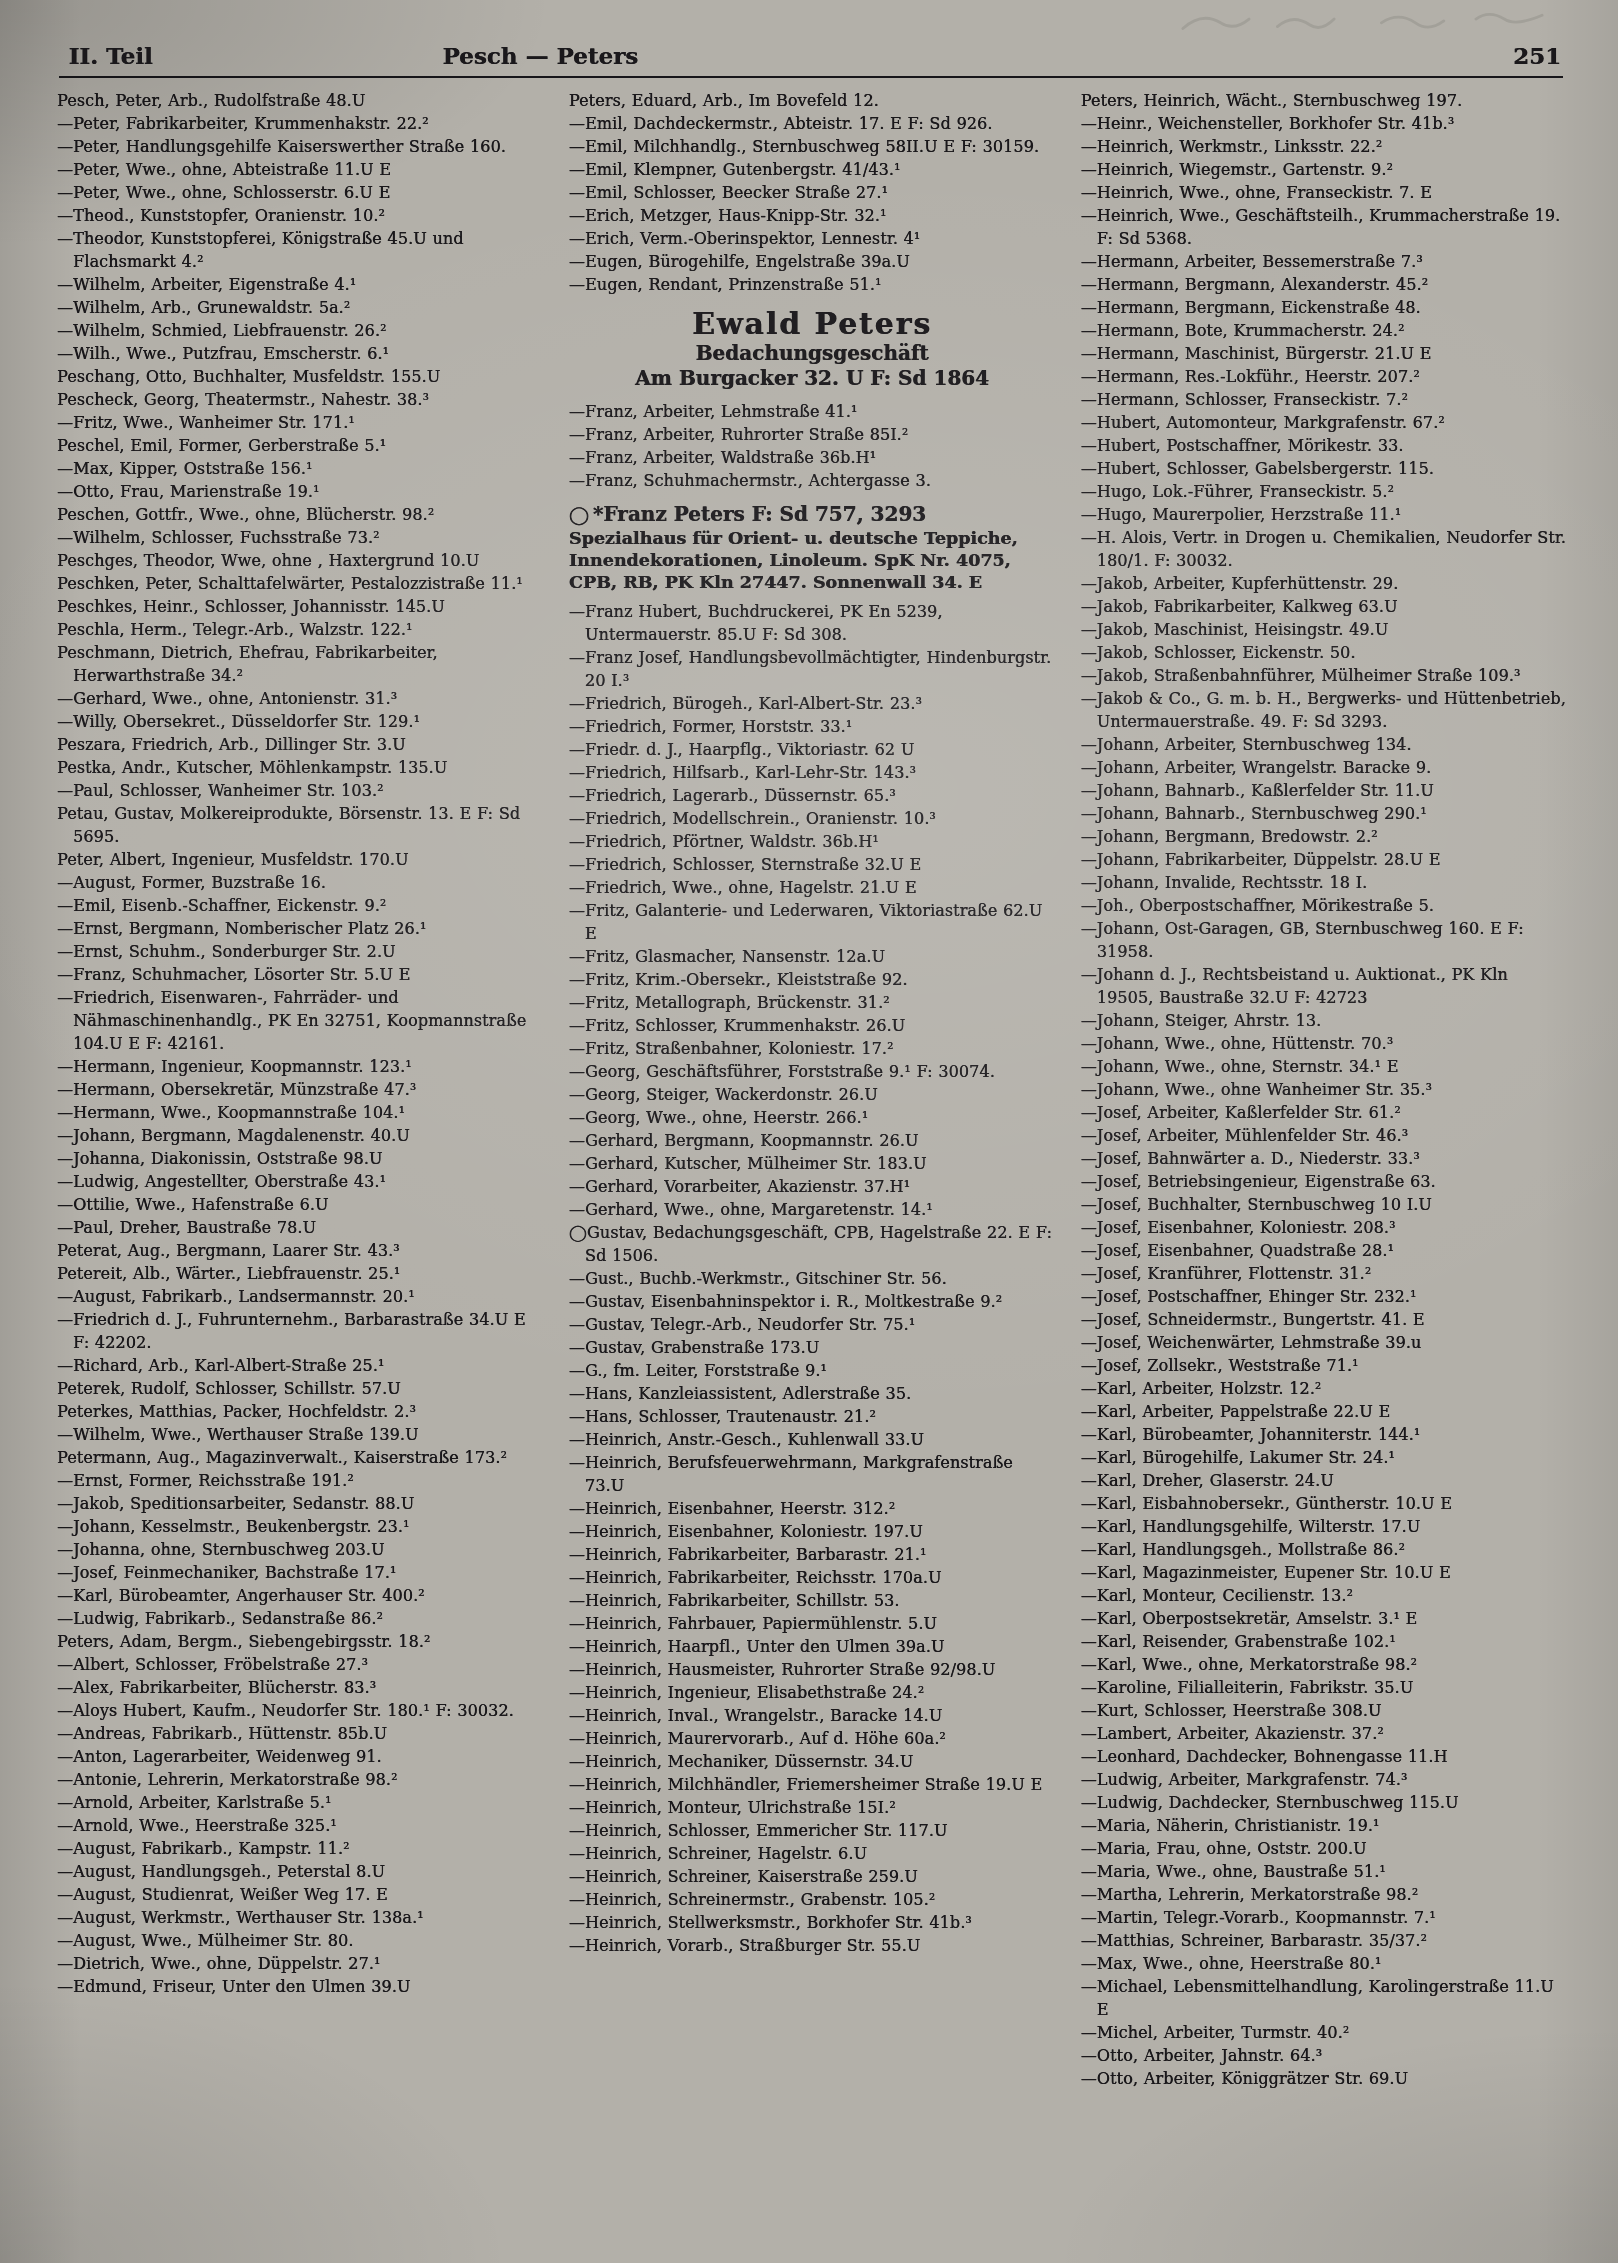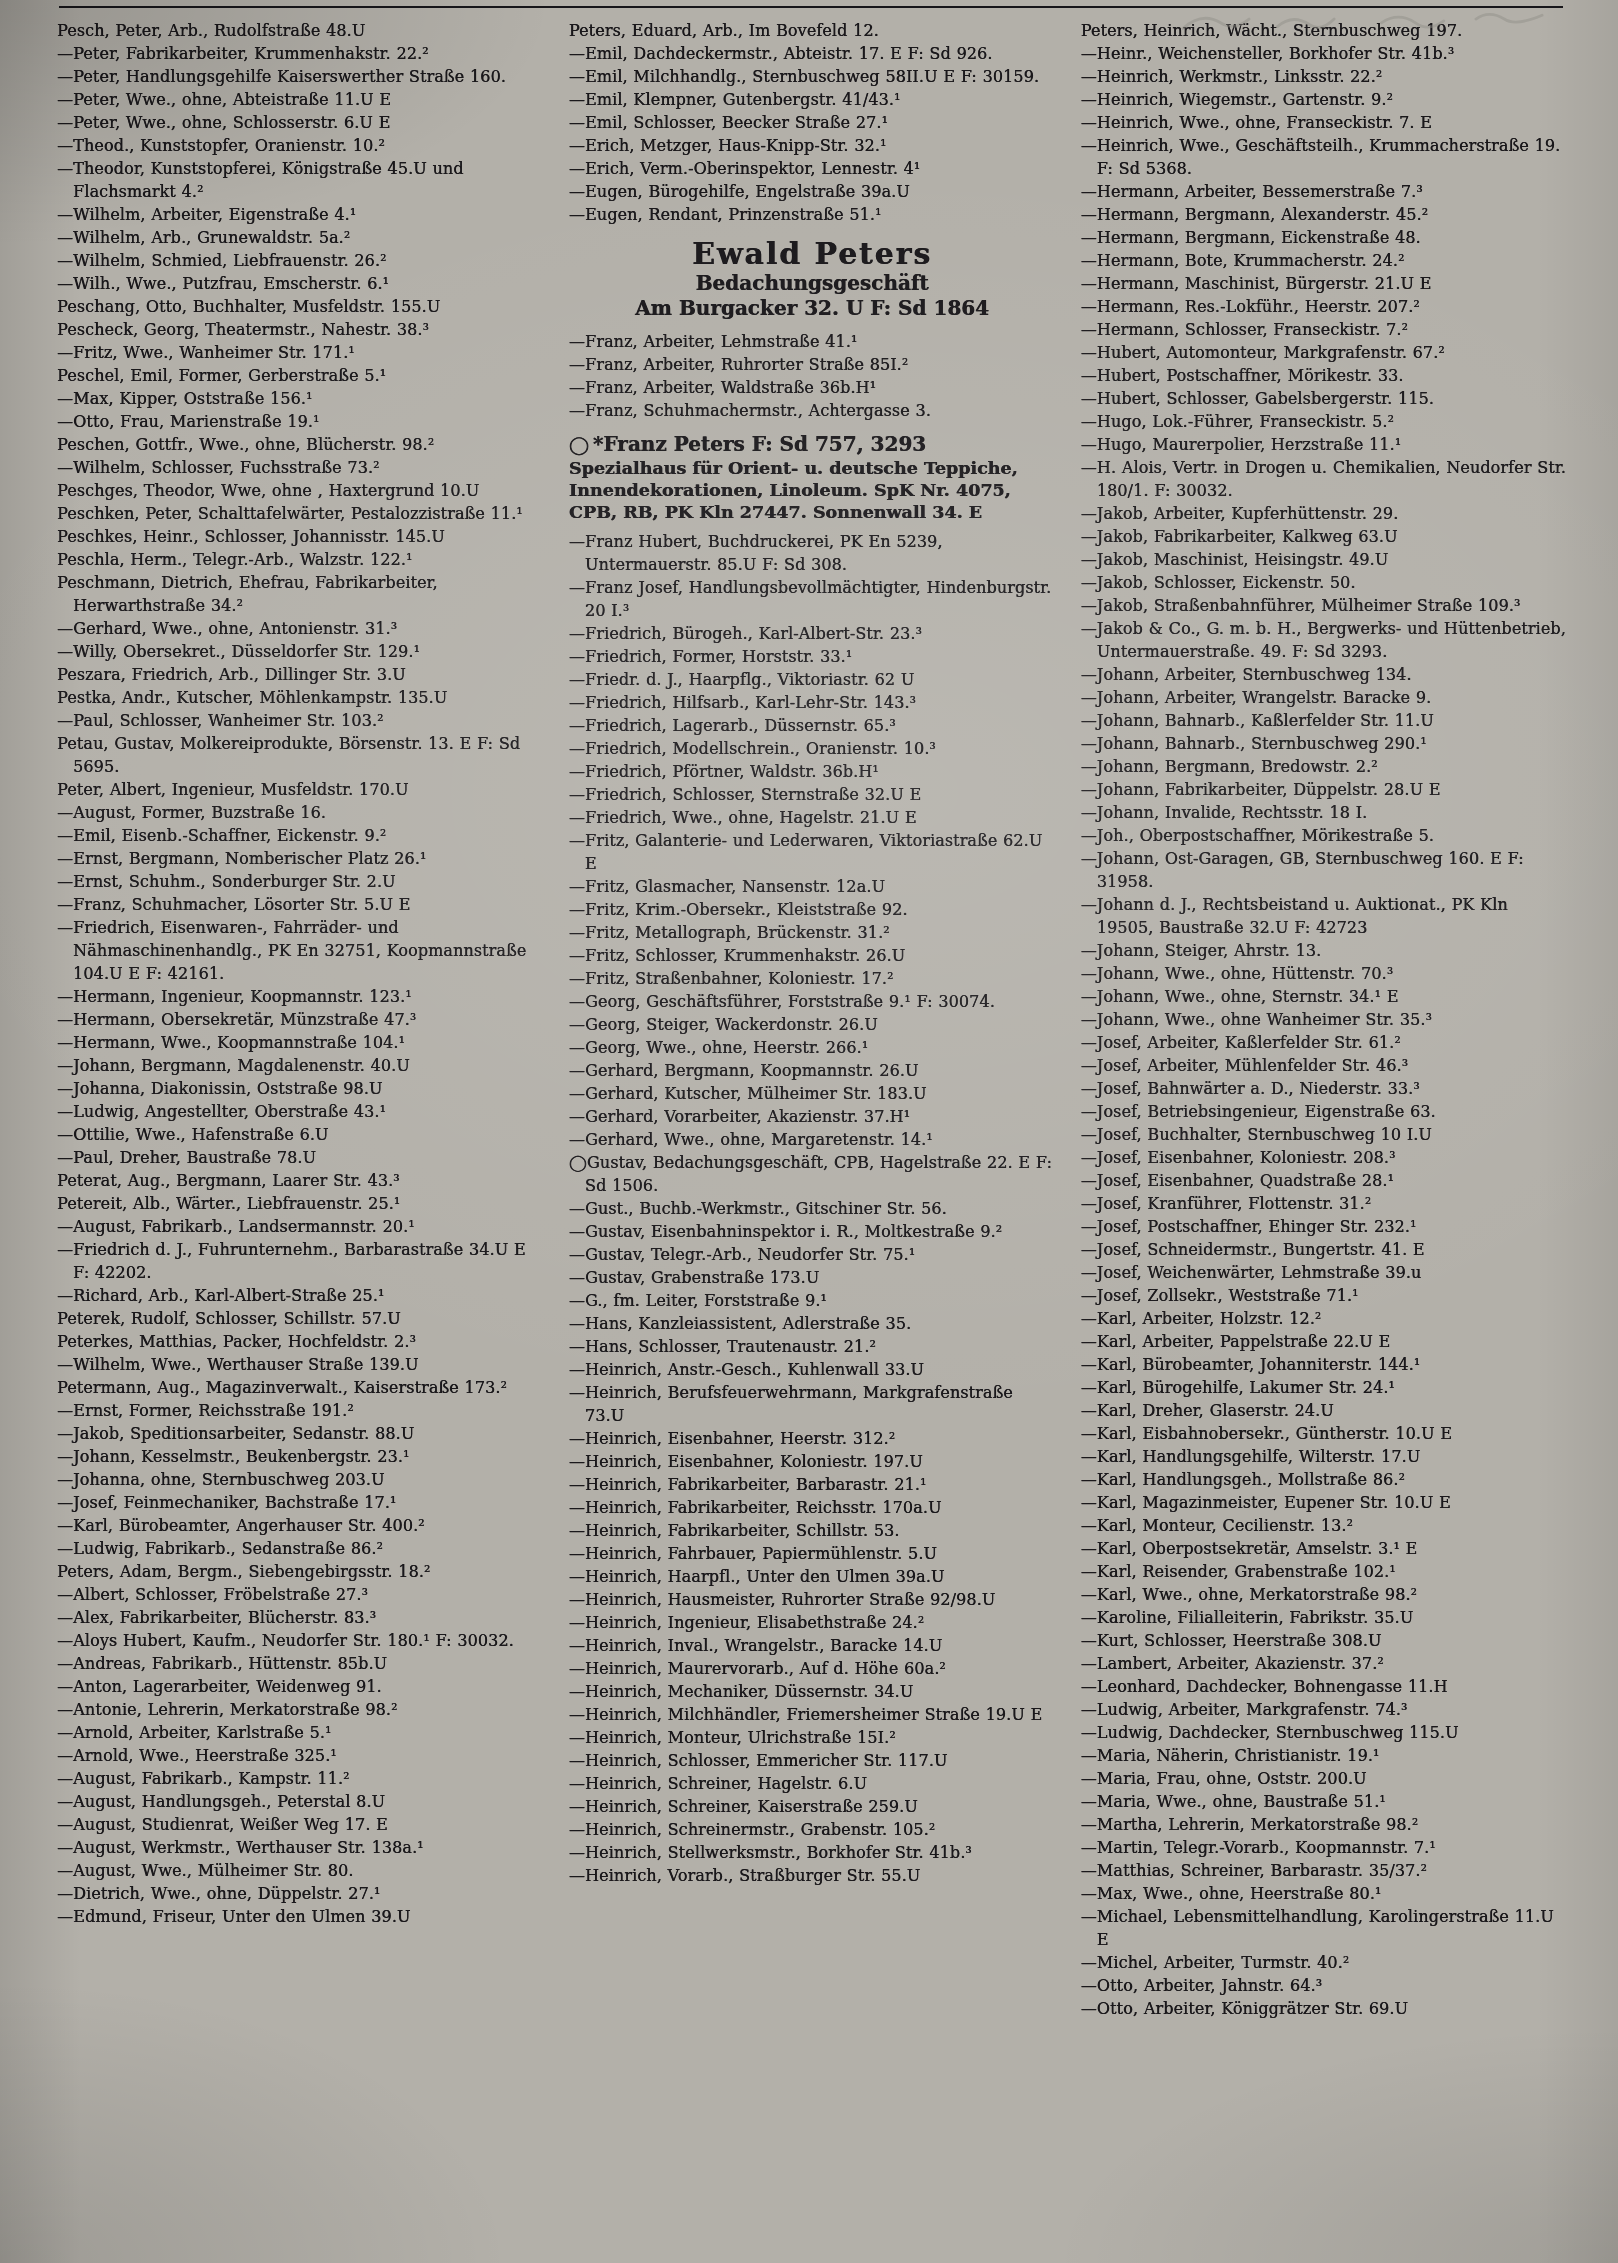--- a/index.html
+++ b/index.html
@@ -57,20 +57,25 @@
 </style>
 </head>
 <body>
 
 <div class="page">
 
   <svg class="pencil" width="397" height="57" viewBox="0 0 420 60">
     <path d="M20 30 q 20 -18 40 -6 q 14 9 30 -4 M120 28 q 16 -14 34 -2 q 12 8 26 -6 M230 24 q 18 -12 36 0 q 14 10 30 -2 M330 20 q 14 -10 30 0 q 12 8 40 -4" fill="none" stroke="#8f8d86" stroke-width="3" stroke-linecap="round"></path>
   </svg>
 
+  <div class="header">
+    <span class="h-left">II. Teil</span>
+    <span class="h-center">Pesch — Peters</span>
+    <span class="h-right">251</span>
+  </div>
   <div class="rule"></div>
 
   <div class="columns">
 
     <div class="col">
         <div class="entry">Pesch, Peter, Arb., Rudolfstraße 48.U</div>
         <div class="entry">—Peter, Fabrikarbeiter, Krummenhakstr. 22.²</div>
         <div class="entry">—Peter, Handlungsgehilfe Kaiserswerther Straße 160.</div>
         <div class="entry">—Peter, Wwe., ohne, Abteistraße 11.U  E</div>
         <div class="entry">—Peter, Wwe., ohne, Schlosserstr. 6.U  E</div>

